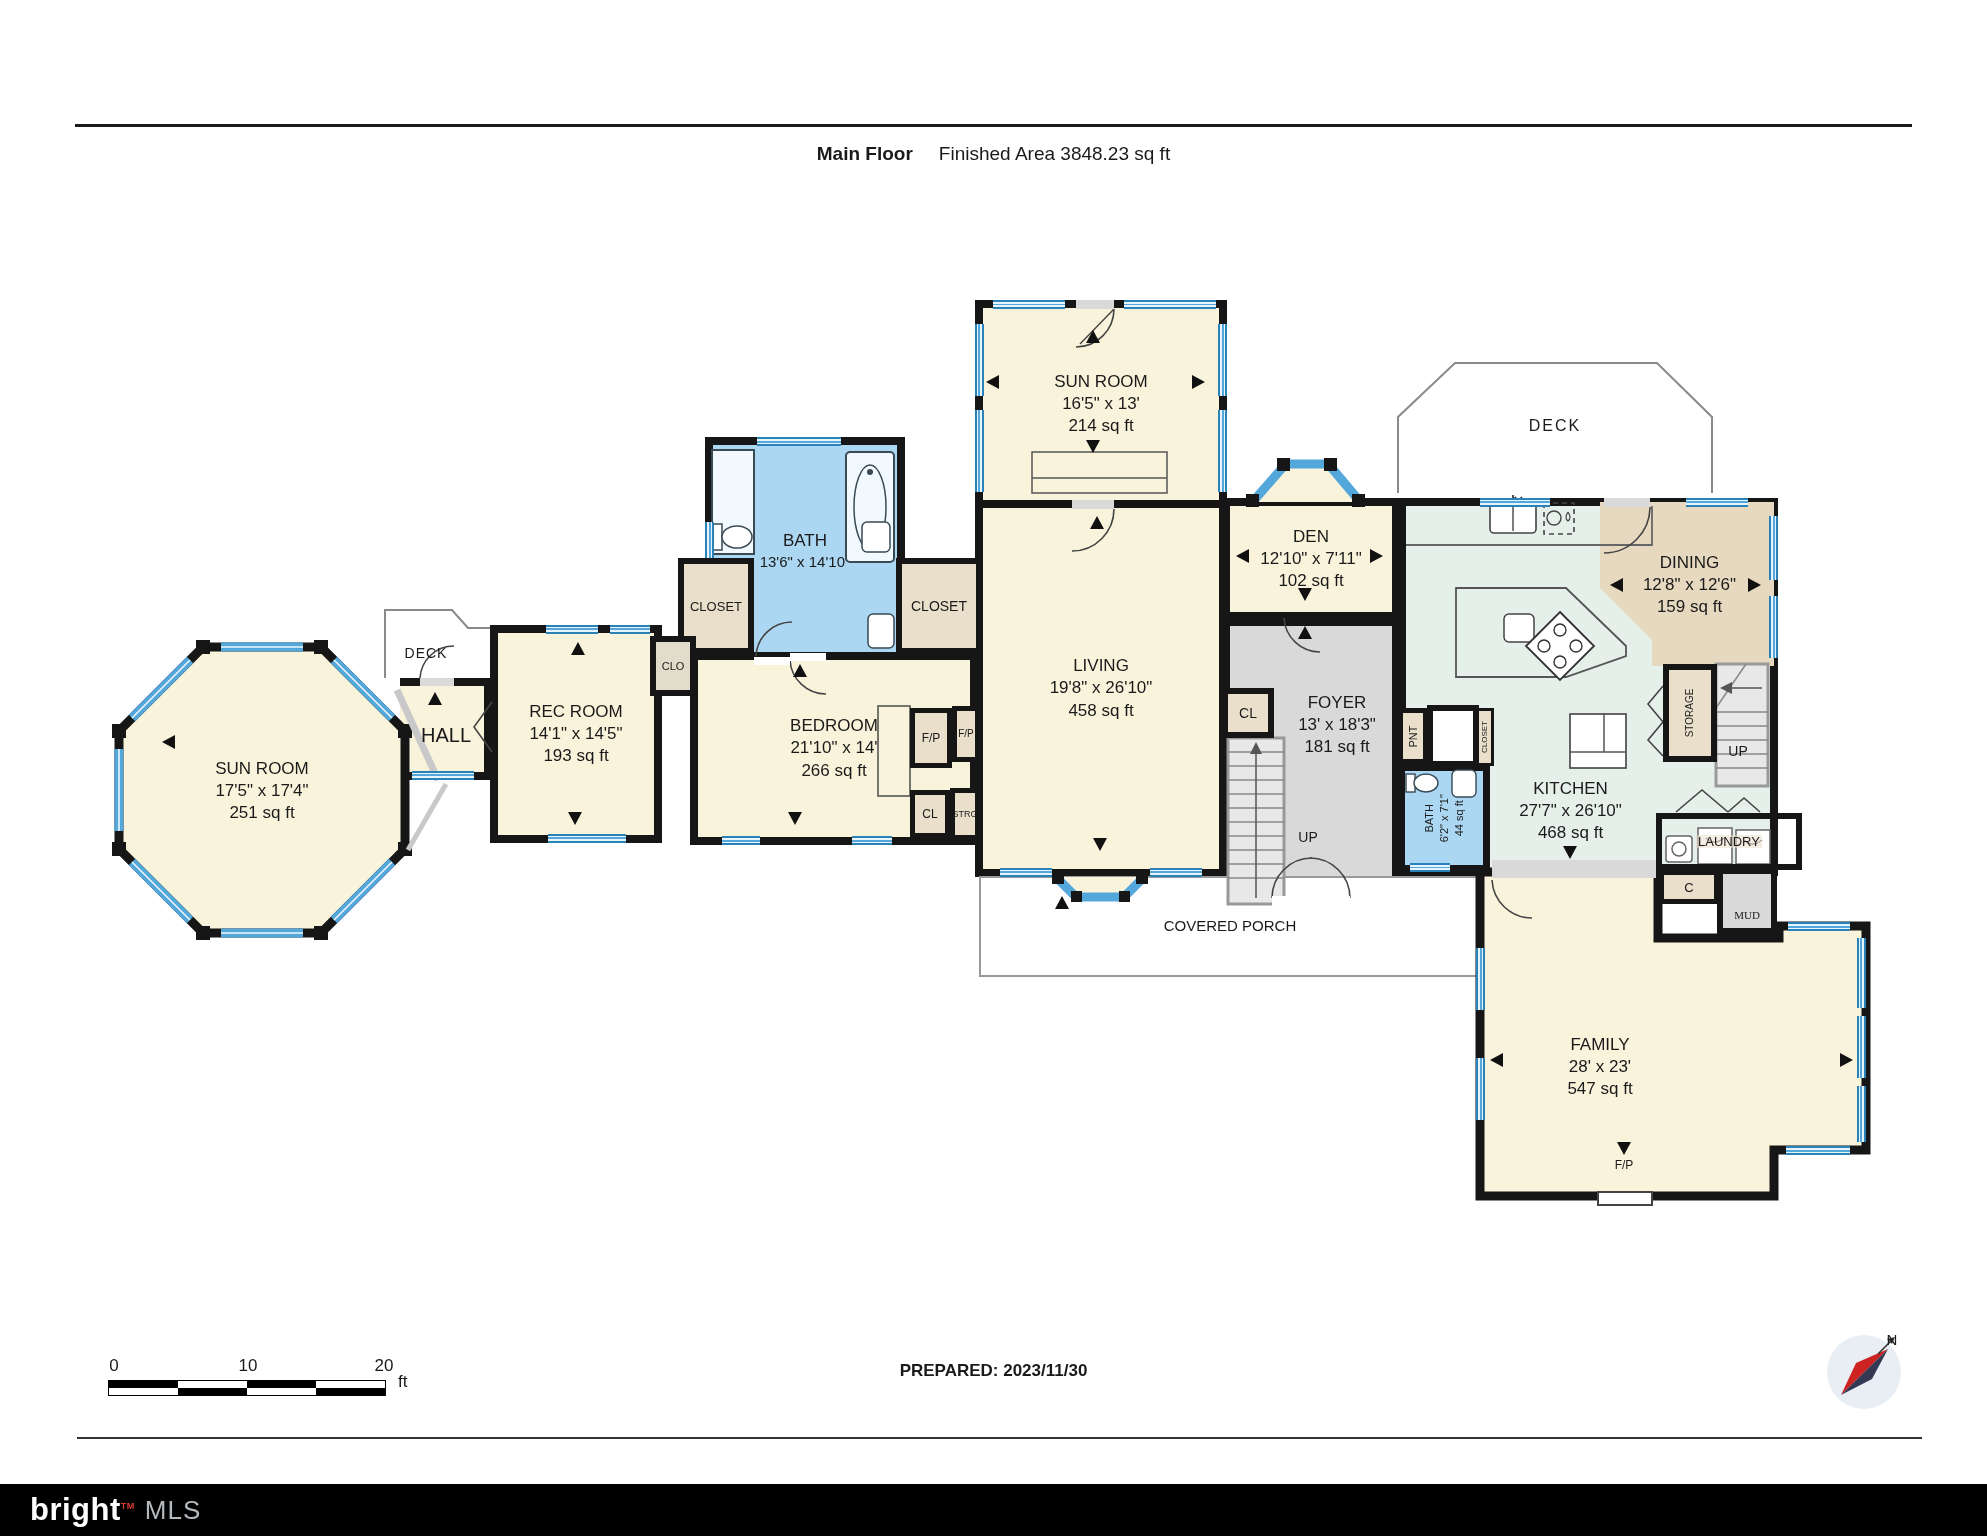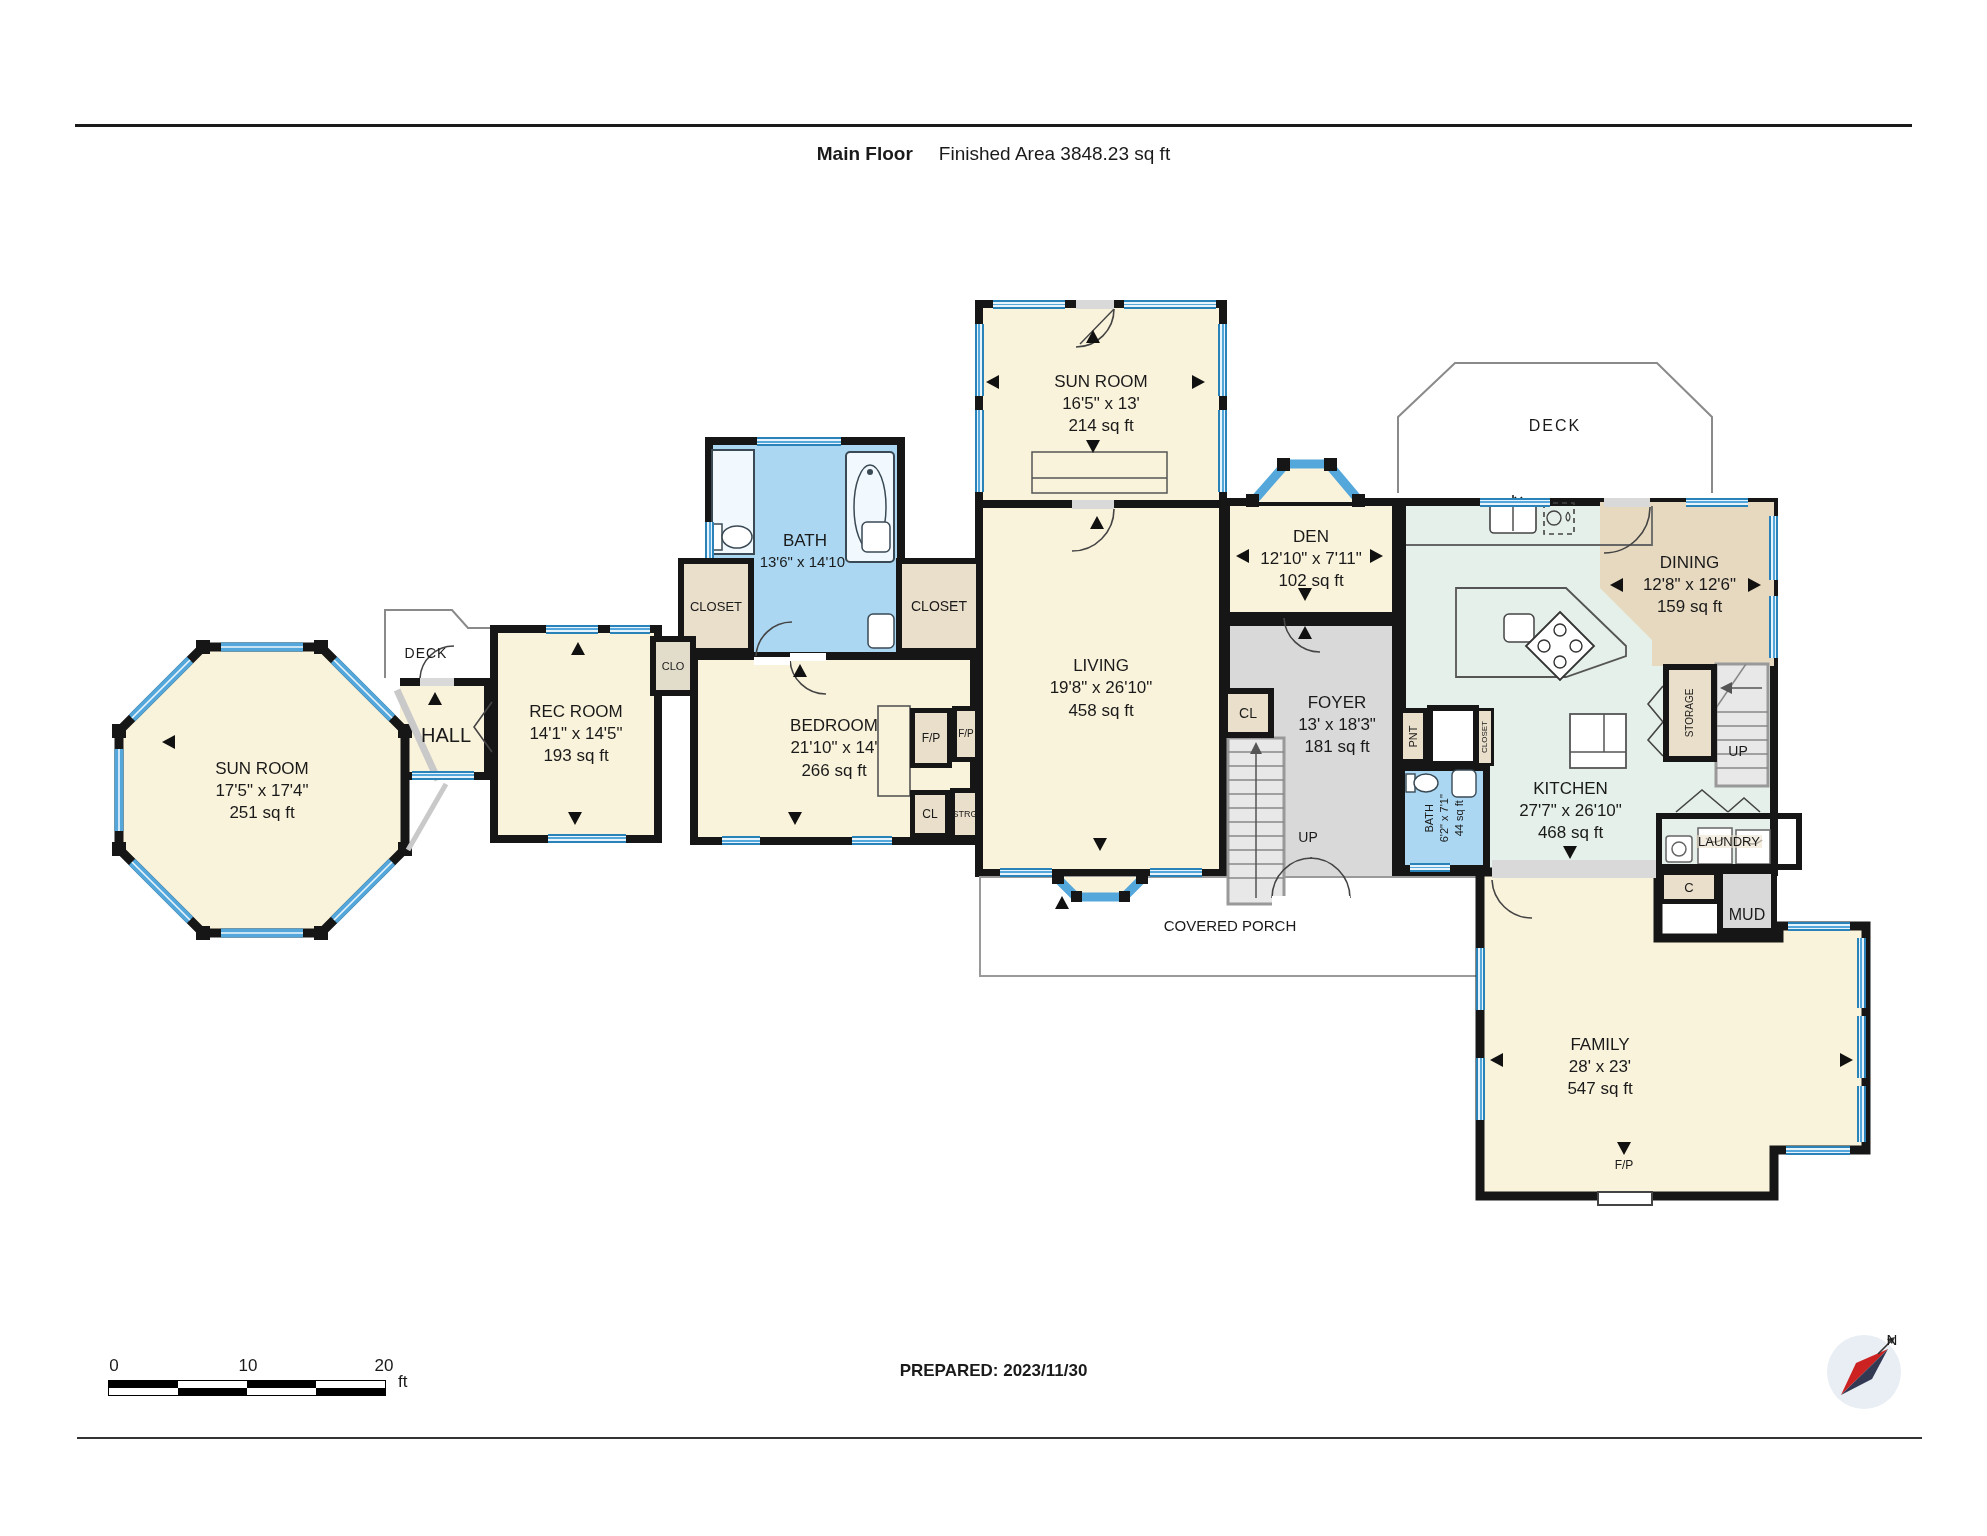--- a/index.html
+++ b/index.html
@@ -397,21 +397,21 @@
     </div>
   <div class="tag" style="left:1663px;top:664px;width:54px;height:98px;font-size:10px;">
       <span class="vert">STORAGE</span>
     </div>
   <div class="tag" style="left:1656px;top:813px;width:146px;height:57px;font-size:13px;background:transparent;">
       <span style="background:rgba(234,223,203,.55);padding:0 2px;">LAUNDRY</span>
     </div>
   <div class="tag" style="left:1659px;top:870px;width:60px;height:34px;font-size:13px;border-width:5px;">
       <span>C</span>
     </div>
-  <div class="tag gray" style="left:1717px;top:868px;width:60px;height:66px;font-size:16px;">
+  <div class="tag gray" style="left:1717px;top:868px;width:60px;height:66px;font-size:11px;font-family:Liberation Serif, serif;">
       <span style="margin-top:28px;">MUD</span>
     </div>
 
   <div class="lbl" style="left:1505px;top:416px;width:100px;font-size:16px;letter-spacing:2px;">DECK</div>
   <div class="lbl" style="left:394px;top:644px;width:64px;font-size:14px;letter-spacing:1px;">DECK</div>
   <div class="lbl" style="left:402px;top:722px;width:88px;font-size:20px;">HALL</div>
   <div class="lbl" style="left:1140px;top:916px;width:180px;font-size:15px;">COVERED PORCH</div>
   <div class="lbl" style="left:1288px;top:828px;width:40px;font-size:14px;">UP</div>
   <div class="lbl" style="left:1714px;top:742px;width:48px;font-size:14px;">UP</div>
   <div class="lbl" style="left:1600px;top:1158px;width:48px;font-size:12px;">F/P</div>
@@ -483,14 +483,18 @@
         <div class="b"></div>
     </div>
     <div class="ftu">ft</div>
   </div>
 
   <div class="prepared">PREPARED: 2023/11/30</div>
   <div class="lbl" style="left:1880px;top:1330px;width:24px;font-size:15px;">N</div>
 
   <div class="divider"></div>
 
+  <div class="footerbar">
+    <span class="brand"><span>bright</span><sup>TM</sup></span>
+    <span class="brandmls">MLS</span>
+  </div>
 
 </div>
 
 </body></html>

